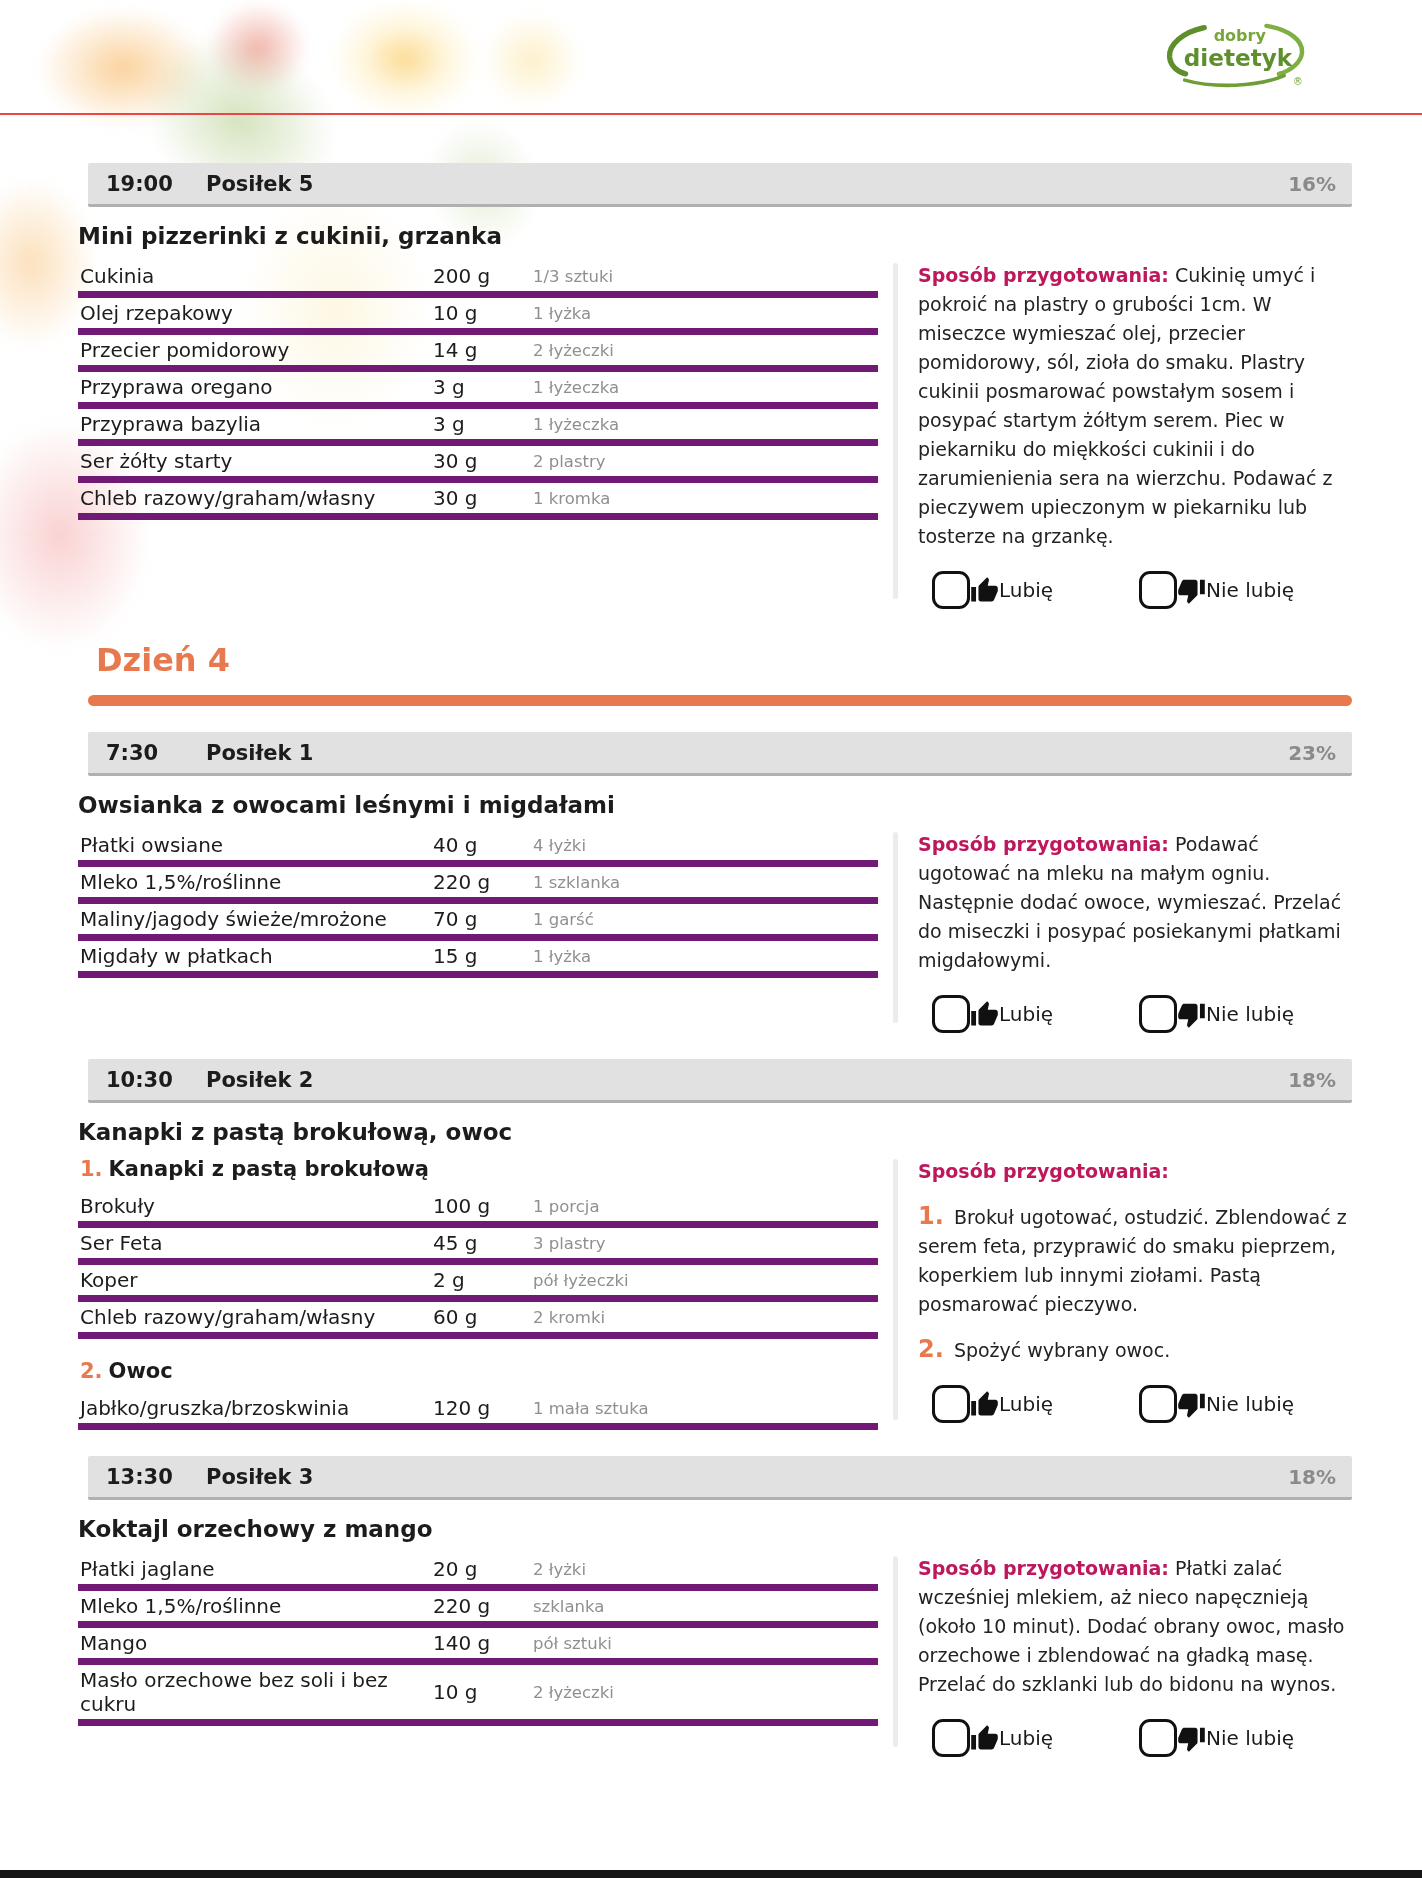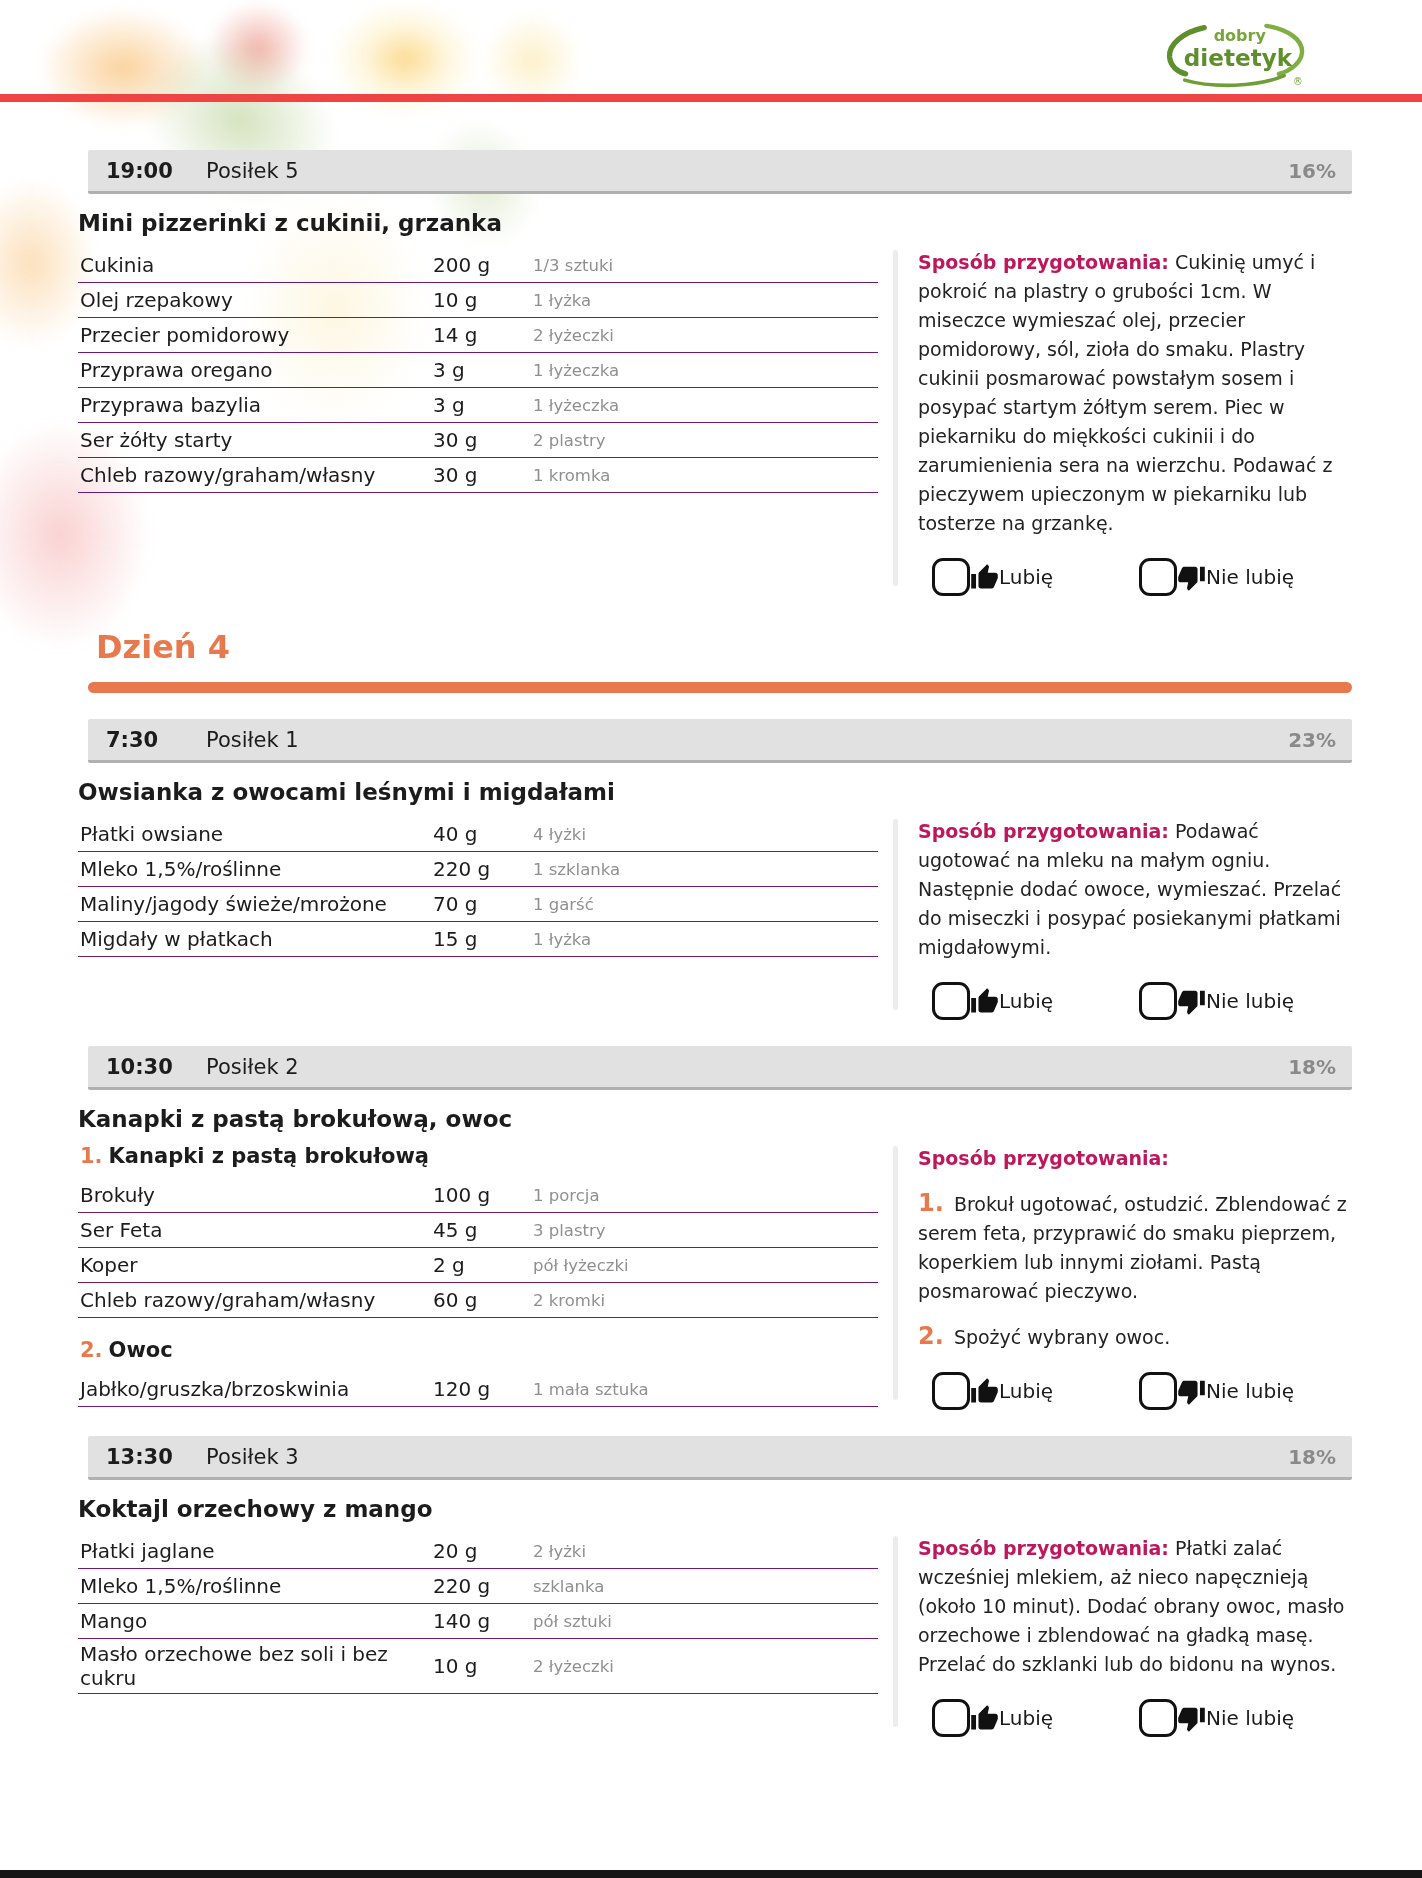--- a/index.html
+++ b/index.html
@@ -12,51 +12,51 @@
   .b-orange1 { left:38px; top:8px; width:170px; height:120px; background:radial-gradient(closest-side,rgba(246,166,60,.5),rgba(246,166,60,0)); }
   .b-tomato  { left:208px; top:2px; width:100px; height:92px; background:radial-gradient(closest-side,rgba(226,92,70,.45),rgba(226,92,70,0)); }
   .b-leaf1   { left:140px; top:40px; width:200px; height:160px; background:radial-gradient(closest-side,rgba(150,185,95,.4),rgba(150,185,95,0)); border-radius:40% 60% 55% 45%; transform:rotate(28deg); }
   .b-slice   { left:330px; top:0px; width:150px; height:118px; background:radial-gradient(closest-side,rgba(250,190,60,.55),rgba(252,220,120,.25) 55%,rgba(250,190,60,0)); }
   .b-lemon1  { left:482px; top:12px; width:100px; height:96px; background:radial-gradient(closest-side,rgba(250,218,120,.4),rgba(250,218,120,0)); }
   .b-leaf2   { left:428px; top:118px; width:110px; height:130px; background:radial-gradient(closest-side,rgba(160,190,105,.28),rgba(160,190,105,0)); border-radius:60% 40% 50% 50%; transform:rotate(-20deg); }
   .b-orange2 { left:-34px; top:178px; width:130px; height:170px; background:radial-gradient(closest-side,rgba(246,166,60,.35),rgba(246,166,60,0)); }
   .b-lemon2  { left:240px; top:190px; width:190px; height:240px; background:radial-gradient(closest-side,rgba(248,222,140,.25),rgba(248,222,140,0)); }
   .b-grape   { left:-30px; top:420px; width:180px; height:230px; background:radial-gradient(closest-side,rgba(240,125,125,.35),rgba(240,125,125,0)); }
 
-  .top-header { position:relative; z-index:2; height:102px; border-bottom:8px solid #ef4444;text-align:right; }
+  .top-header { position:relative; z-index:2; height:115px; border-bottom:2px solid #ef4444;text-align:right; }
   .logo { position:absolute; right:104px; top:18px; width:160px; height:78px; }
   .logo .sw { fill:none; stroke-linecap:round; }
   .logo-small { font-family:"DejaVu Sans",sans-serif; font-size:18px; font-weight:600; fill:#79a63c; }
   .logo-big   { font-family:"DejaVu Sans",sans-serif; font-size:26px; font-weight:700; fill:#5f8f2d; }
   .logo-reg   { font-family:"DejaVu Sans",sans-serif; font-size:11px; fill:#6f9e36; }
 
   .content { position:relative; z-index:1; padding:0 70px 0 78px; }
   .content > :first-child { margin-top:48px; }
 
   .meal { margin-top:26px; }
   .meal-bar { display:flex; align-items:center; height:44px; margin-left:10px;
               background:#e1e1e1; border-bottom:3px solid #b0b0b0; border-radius:2px;
               padding:0 16px 0 18px; }
   .bar-time { font-weight:700; font-size:21px; width:100px; }
-  .bar-name { font-weight:400; font-size:21px; }
+  .bar-name { font-weight:700; font-size:21px; }
   .bar-percent { margin-left:auto; color:#8a8a8a; font-size:20px; font-weight:700; }
 
   .meal-title { font-size:23px; font-weight:700; margin:16px 0 10px 0; }
 
   .meal-body { display:flex; align-items:stretch; margin-top:12px; }
   .left-col { width:800px; flex:none; }
   .v-divider { flex:none; width:5px; background:#ececec; border-radius:3px; margin:2px 0 10px 15px; }
   .right-col { flex:1; padding-left:20px; }
 
   .group-heading { font-size:21px; font-weight:700; margin:0 2px 10px 2px; }
   .ing-group + .ing-group .group-heading { margin-top:20px; }
   .g-num { color:#e8794e; margin-right:6px; }
 
   .ing-row { display:flex; align-items:center; min-height:35px; padding:3px 0;
-             border-bottom:1px solid #701a75; }
+             border-bottom:7px solid #701a75; }
   .ing-name { width:355px; font-size:20px; padding-left:2px; }
   .ing-amount { width:100px; font-size:20px; }
   .ing-measure { color:#8f8f8f; font-size:16.5px; }
 
   .instructions { font-size:19px; line-height:29px; color:#222; }
   .instr { margin:0 0 16px 0; }
   .instr-label { font-weight:700; color:#be185d; }
   .instr.step { margin-bottom:16px; }
   .step-num { color:#e8794e; font-weight:700; font-size:24px; margin-right:4px; }
 

